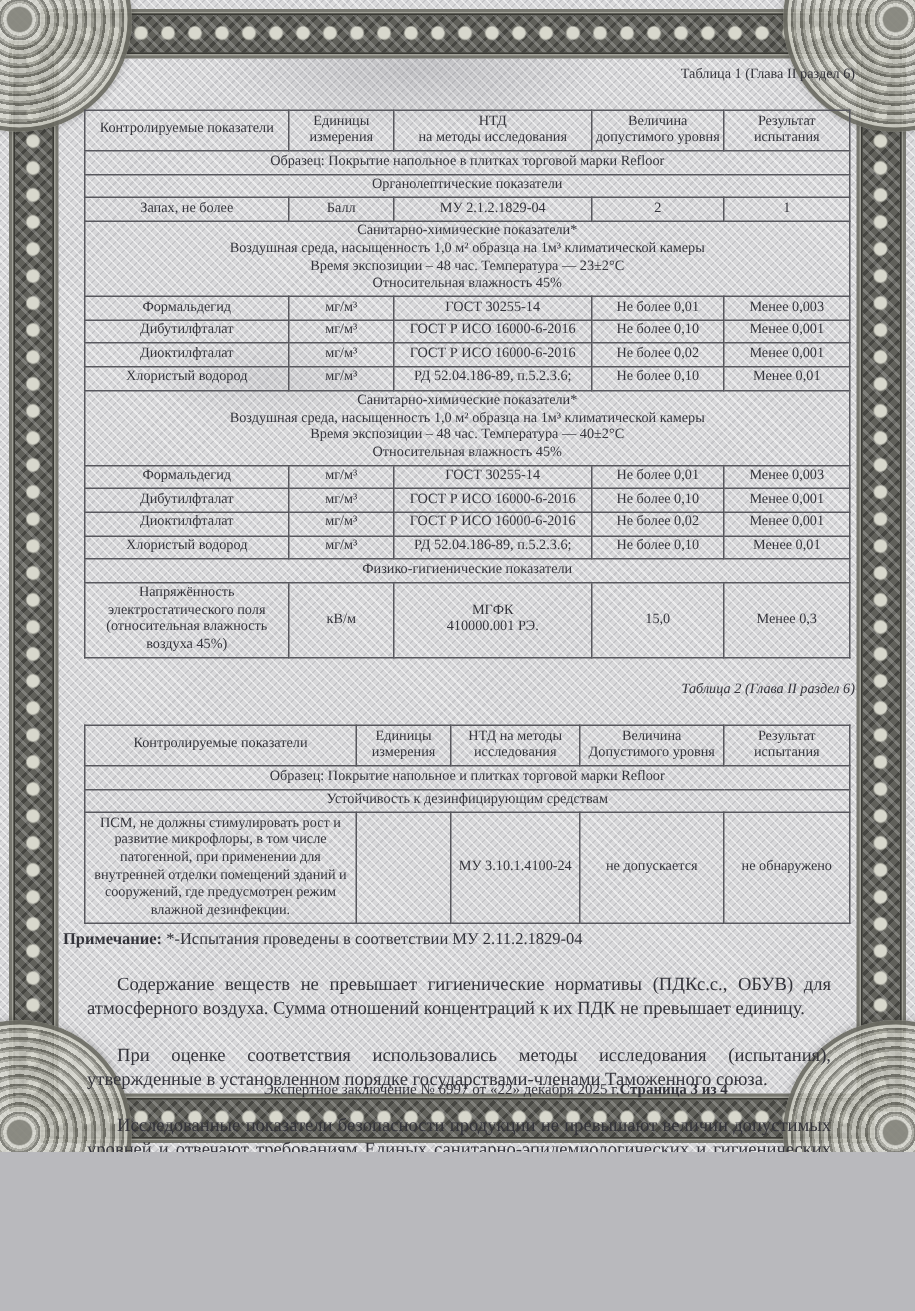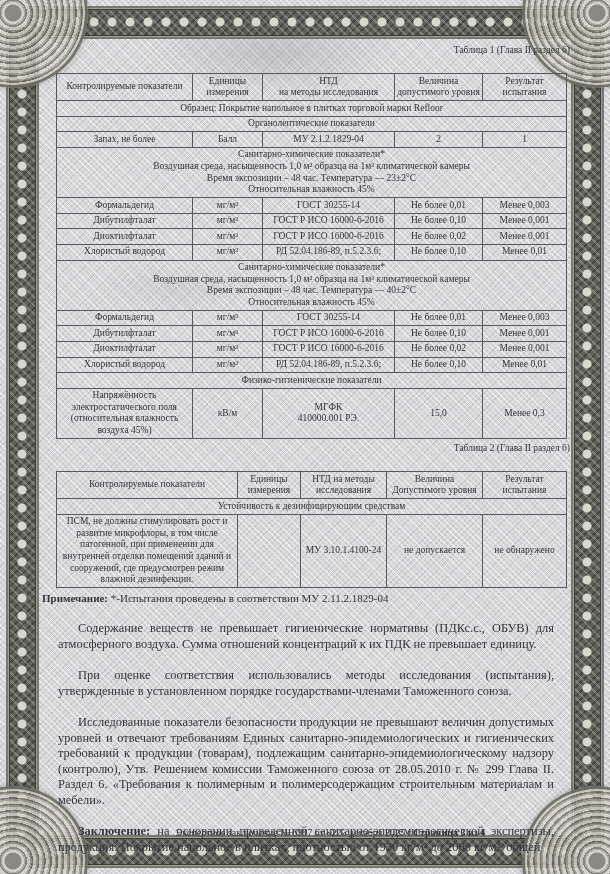--- a/index.html
+++ b/index.html
@@ -1,18 +1,18 @@
 <!DOCTYPE html>
 <html><head>
 <meta charset="utf-8">
 <style>
   html,body{margin:0;padding:0;}
   body{width:610px;height:874px;overflow:hidden;background:#b9b9bd;}
   .page{
-    position:relative;width:610px;height:874px;overflow:hidden;
+    position:relative;width:610px;height:768px;overflow:hidden;
     font-family:"Liberation Serif","DejaVu Serif",serif;
     color:#33333a;
     background-color:#d8d8da;
     background-image:
       radial-gradient(ellipse 180px 60px at 45% 6%, rgba(104,104,112,.22), rgba(0,0,0,0) 70%),
       radial-gradient(ellipse 120px 40px at 30% 33%, rgba(104,104,112,.10), rgba(0,0,0,0) 70%),
       repeating-linear-gradient(45deg, rgba(255,255,255,.55) 0 1px, rgba(0,0,0,0) 1px 4px),
       repeating-linear-gradient(135deg, rgba(126,126,134,.22) 0 1px, rgba(0,0,0,0) 1px 4px);
   }
   
@@ -35,21 +35,21 @@
     background:
       radial-gradient(circle at 50% 50%, #84847b 0 8px, rgba(0,0,0,0) 9px),
       repeating-radial-gradient(circle at 50% 50%, rgba(112,112,103,.85) 0 1.6px, rgba(214,214,205,.85) 1.6px 4.6px, rgba(160,160,150,.85) 4.6px 6.2px),
       repeating-conic-gradient(from 0deg, rgba(74,74,66,.30) 0 5deg, rgba(230,230,223,.30) 5deg 12deg);
     box-shadow:inset 0 0 0 3px #6c6c63, inset 0 0 0 5px #cfcfc5, 0 0 6px rgba(0,0,0,.25);}
   .rosette.tl{top:-62px;left:-62px}.rosette.tr{top:-62px;right:-62px}
   .rosette.bl{bottom:-62px;left:-62px}.rosette.br{bottom:-62px;right:-62px}
 
   .content{position:absolute;z-index:3;left:42px;right:40px;top:44px;bottom:30px;}
   .caption{font-size:9.5px;text-align:right;line-height:12px;margin:0 0 1px 0;}
-  .caption.c2{margin-top:3px;}
+  .caption.c2{margin-top:15px;font-style:italic;}
   table.t{border-collapse:collapse;width:510px;margin-left:14px;table-layout:fixed;
           font-size:9.5px;line-height:1.22;margin-top:17px;}
   table.t th, table.t td{border:1px solid #57575d;padding:1.5px 2px;text-align:center;
           vertical-align:middle;font-weight:normal;white-space:pre-line;}
   td.sec{white-space:pre-line;}
   .note{font-size:11px;margin-top:4px;line-height:1.2;}
   .b{font-weight:bold;}
   p.para{margin:16px;font-size:12.4px;line-height:1.25;text-align:justify;text-indent:20px;}
   .footer{position:absolute;left:13px;right:10px;bottom:6px;display:flex;
           justify-content:center;font-size:10px;padding-left:46px;}
@@ -199,20 +199,23 @@
           <tr>
             <th>Контролируемые показатели</th>
             <th>Единицы измерения</th>
             <th>НТД на методы исследования</th>
             <th>Величина Допустимого уровня</th>
             <th>Результат испытания</th>
           </tr>
         </thead>
         <tbody>
           <tr>
+            <td colspan="5" class="sec">Образец: Покрытие напольное и плитках торговой марки Refloor</td>
+          </tr>
+          <tr>
             <td colspan="5" class="sec">Устойчивость к дезинфицирующим средствам</td>
           </tr>
           <tr>
             <td>ПСМ, не должны стимулировать рост и развитие микрофлоры, в том числе патогенной, при применении для внутренней отделки помещений зданий и сооружений, где предусмотрен режим влажной дезинфекции.</td>
             <td></td>
             <td>МУ 3.10.1.4100-24</td>
             <td>не допускается</td>
             <td>не обнаружено</td>
           </tr>
         </tbody>

